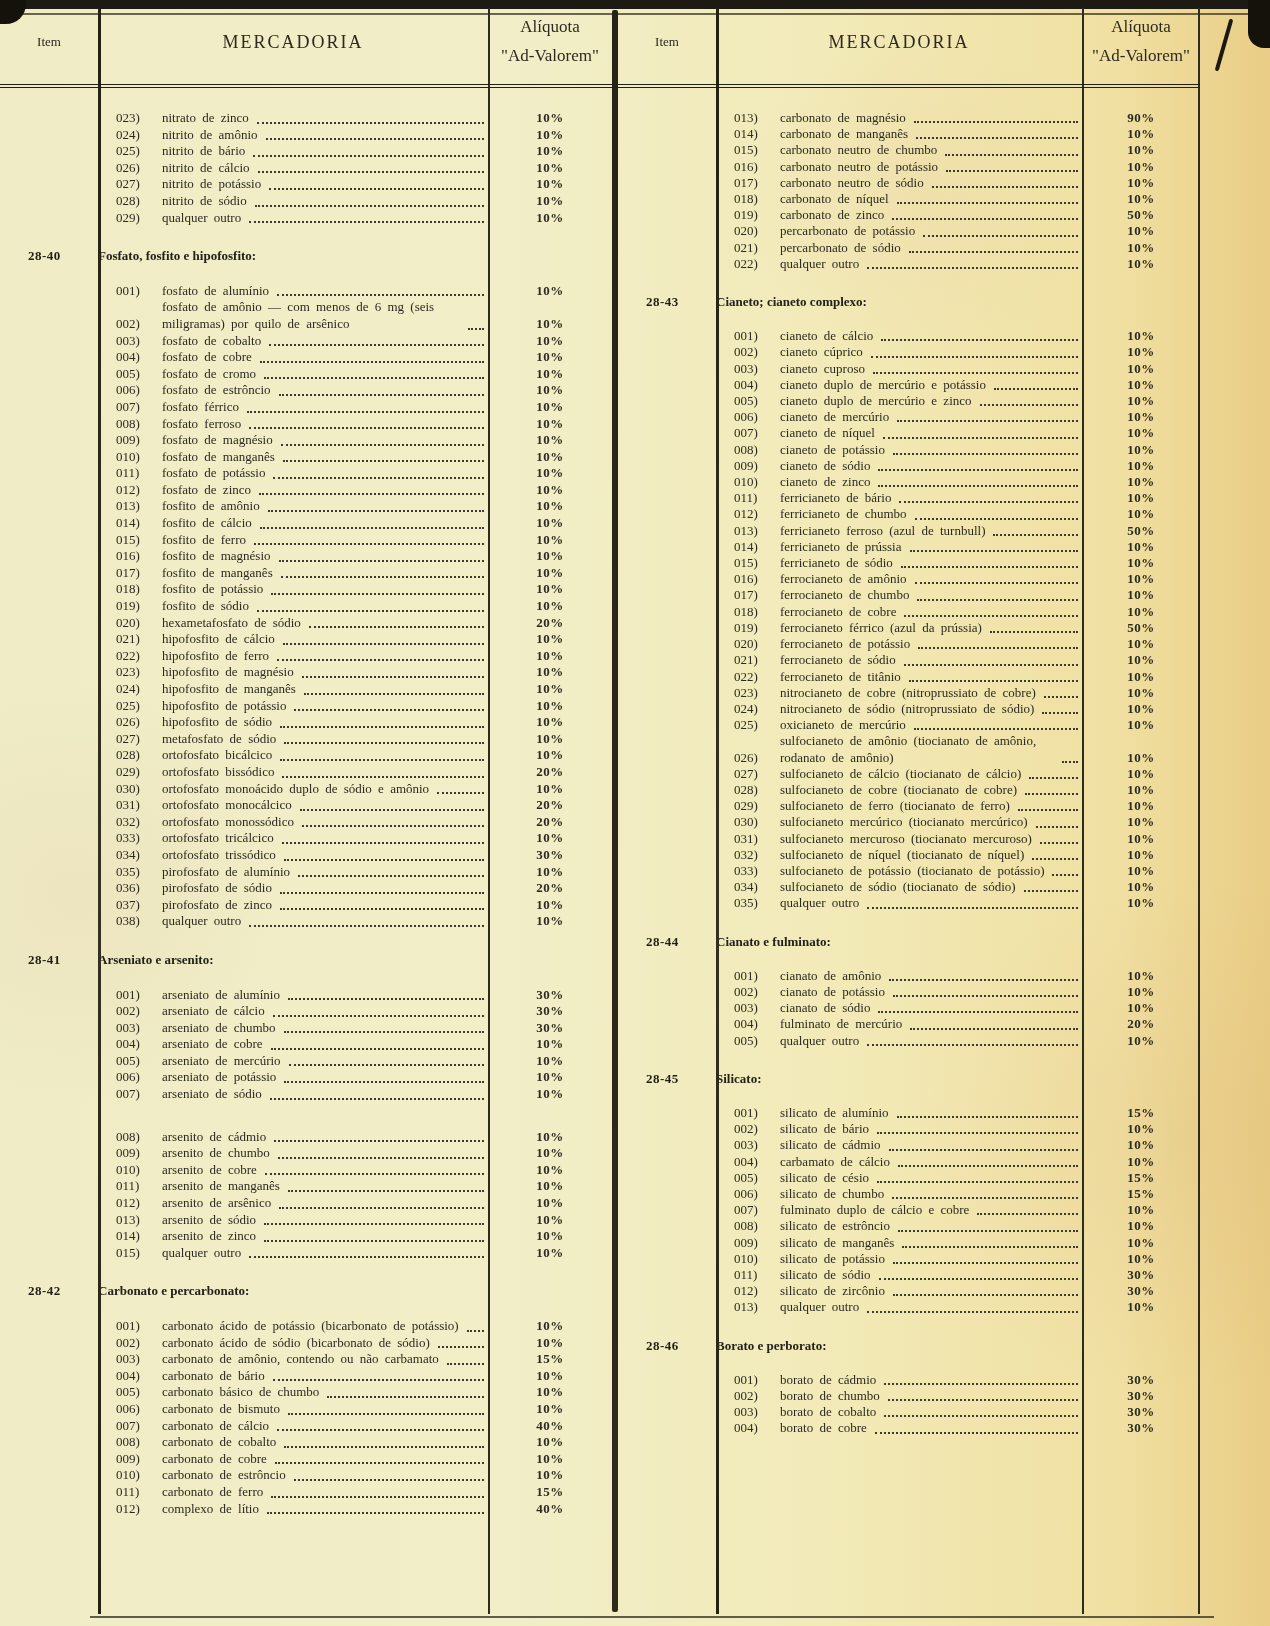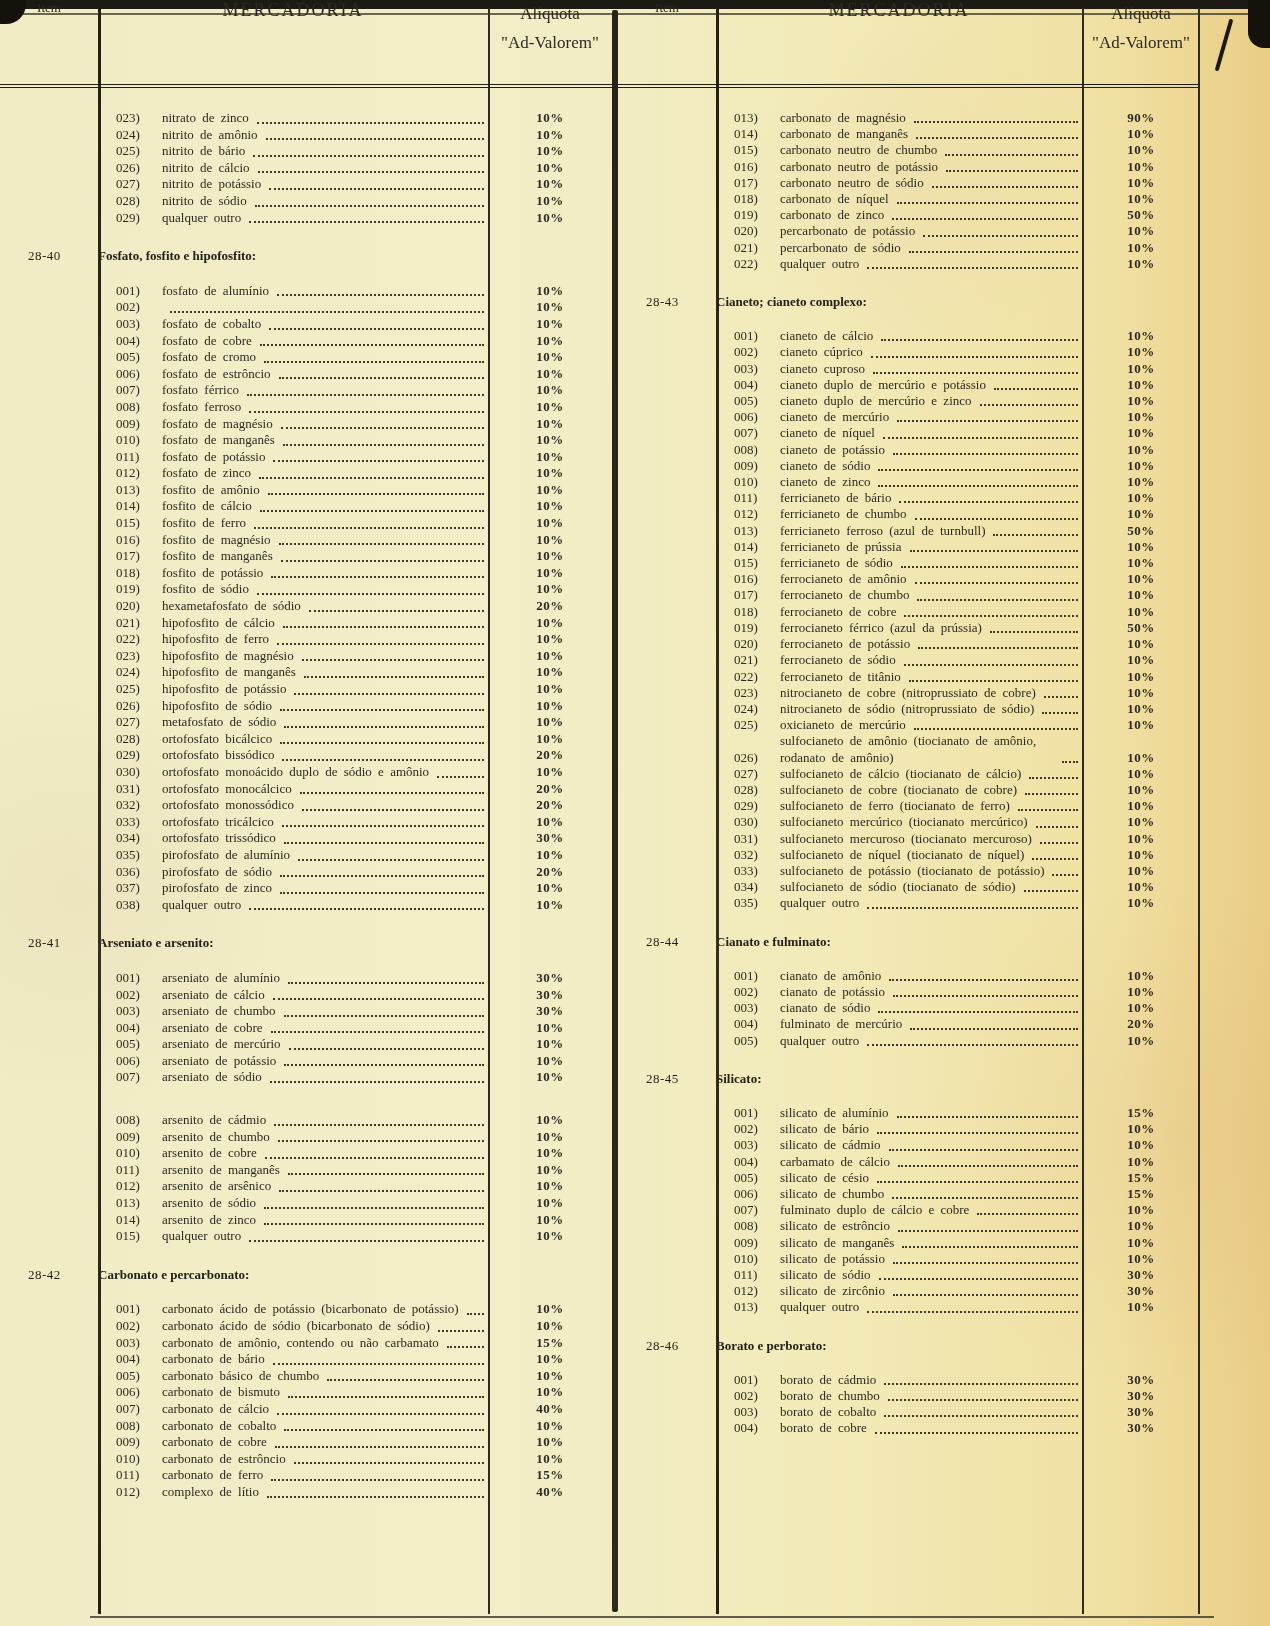--- a/index.html
+++ b/index.html
@@ -29,41 +29,41 @@
   .half{position:relative;flex:0 0 612px;}
   .half-right{flex:0 0 652px;padding-right:70px;box-sizing:border-box;}
   .divider{flex:0 0 6px;background:linear-gradient(#262318,#2e2a1c);margin:10px 0 14px 0;border-radius:2px;}
 
   .vline{position:absolute;top:8px;bottom:12px;width:2px;background:#2e2b20;}
   .v-item{left:98px;width:3px;background:linear-gradient(#24210f,#35301f 55%,#24220f);}
   .half-left .v-rate{left:488px;}
   .half-right .v-rate{left:464px;}
   .half-right .v-right{left:580px;}
 
-  .thead{height:88px;display:flex;align-items:flex-start;border-bottom:4px double #201f18;position:relative;box-sizing:border-box;padding-top:0;}
+  .thead{height:88px;display:flex;align-items:center;border-bottom:4px double #201f18;position:relative;box-sizing:border-box;padding-top:0;}
   .th{text-align:center;}
   .c-item{width:98px;flex:none;box-sizing:border-box;}
   .c-merc{flex:1;min-width:0;}
   .c-rate{width:124px;flex:none;text-align:center;box-sizing:border-box;}
   .half-right .c-rate{width:118px;}
   .th-merc{letter-spacing:2px;font-size:18px;}
   .th-rate div{line-height:1.7;font-size:17px;}
 
   .tbody{padding-top:22px;}
   .row{display:flex;align-items:flex-end;line-height:16.6px;}
   .half-right .row{line-height:16.2px;}
   .entry .c-merc{display:flex;align-items:flex-end;padding-left:18px;box-sizing:border-box;}
   .num{flex:0 0 46px;white-space:nowrap;}
   .ename{flex:0 1 auto;word-spacing:3px;}
   .dots{flex:1 0 16px;border-bottom:2px dotted #3c3a2e;margin:0 4px 3px 8px;height:0;}
   .entry .c-rate{font-weight:700;letter-spacing:.5px;}
   .entry.gap{margin-top:26px;}
 
   .sec-head{margin:22px 0 18px;}
-  .sec-head .c-item{font-weight:400;padding-left:28px;letter-spacing:.5px;color:#211f15;}
+  .sec-head .c-item{font-weight:700;padding-left:28px;letter-spacing:.5px;color:#211f15;}
   .sec-head .c-merc{font-weight:600;color:#23211a;}
 </style>
 </head>
 <body>
 
 <div class="page">
   <div class="top-bar"></div>
   <div class="corner-tl"></div>
   <div class="corner-tr"></div>
   <div class="hook-tr"></div>
@@ -159,20 +159,21 @@
                 <span class="num">001)</span>
                 <span class="ename">fosfato de alumínio</span>
                 <span class="dots"></span>
               </div>
               <div class="c-rate">10%</div>
             </div>
             <div class="row entry">
               <div class="c-item"></div>
               <div class="c-merc">
                 <span class="num">002)</span>
+                <span class="ename">fosfato de amônio — com menos de 6 mg (seis miligramas) por quilo de arsênico</span>
                 <span class="dots"></span>
               </div>
               <div class="c-rate">10%</div>
             </div>
             <div class="row entry">
               <div class="c-item"></div>
               <div class="c-merc">
                 <span class="num">003)</span>
                 <span class="ename">fosfato de cobalto</span>
                 <span class="dots"></span>

